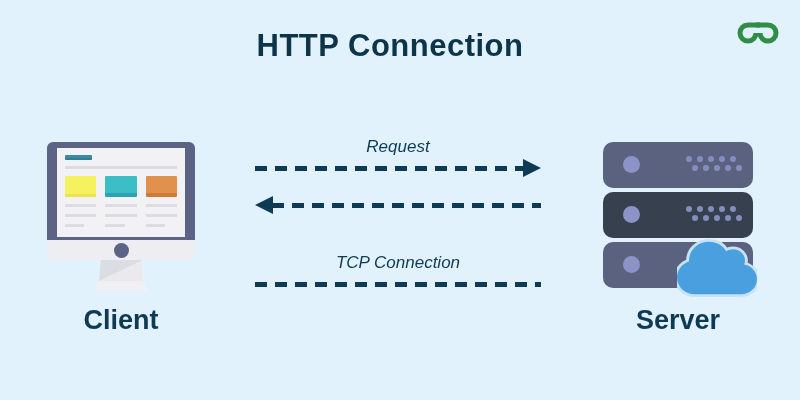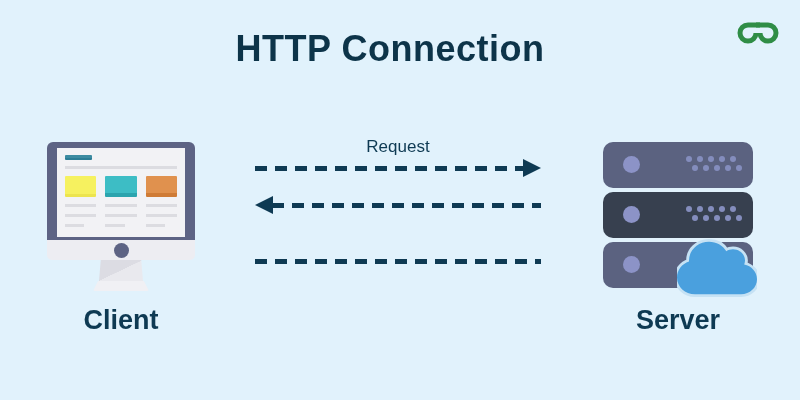--- a/index.html
+++ b/index.html
@@ -16,30 +16,30 @@
     --cloud:#4aa0de;
     --cloud-rim:#c6e2f4;
   }
   *{margin:0;padding:0;box-sizing:border-box;}
   html,body{width:800px;height:400px;}
   body{font-family:"Liberation Sans","DejaVu Sans",sans-serif;}
   .stage{position:relative;width:800px;height:400px;background:var(--bg);overflow:hidden;}
 
   
   .title{position:absolute;top:28px;left:0;width:780px;text-align:center;
-         font-size:36px;font-weight:700;color:#0d3449;letter-spacing:.5px;}
+         font-size:31px;font-weight:700;color:#0d3449;letter-spacing:.5px;}
   .gfg-logo{position:absolute;top:18px;left:736px;width:44px;height:28px;}
 
   
   .flow{position:absolute;left:255px;width:286px;}
   .flow-request{top:136px;}
   .flow-response{top:196px;}
   .flow-tcp{top:252px;}
   .flow-label{text-align:center;font-size:17px;font-weight:500;color:var(--ink);
-              line-height:21px;margin-bottom:2px;}
+              line-height:21px;margin-bottom:2px;font-style:italic;}
   .line-wrap{position:relative;height:19px;}
   .dash-line{position:absolute;top:7px;height:5px;
     background-image:repeating-linear-gradient(90deg,var(--ink) 0 12px,transparent 12px 20px);}
   .flow-request .dash-line{left:0;right:17px;}
   .flow-response .dash-line{left:17px;right:0;}
   .flow-tcp .dash-line{left:0;right:0;}
   .head{position:absolute;top:0;width:0;height:0;
         border-top:9px solid transparent;border-bottom:9px solid transparent;}
   .head-right{right:0;border-left:18px solid var(--ink);}
   .head-left{left:0;border-right:18px solid var(--ink);}
@@ -106,20 +106,21 @@
   </div>
 
   <div class="flow flow-response">
     <div class="line-wrap">
       <div class="dash-line"></div>
       <div class="head head-left"></div>
     </div>
   </div>
 
   <div class="flow flow-tcp">
+    <div class="flow-label">TCP Connection</div>
     <div class="line-wrap">
       <div class="dash-line"></div>
     </div>
   </div>
 
   <div class="monitor">
     <div class="bezel">
       <div class="screen">
         <div class="s-logo"></div>
         <div class="s-rule"></div>

